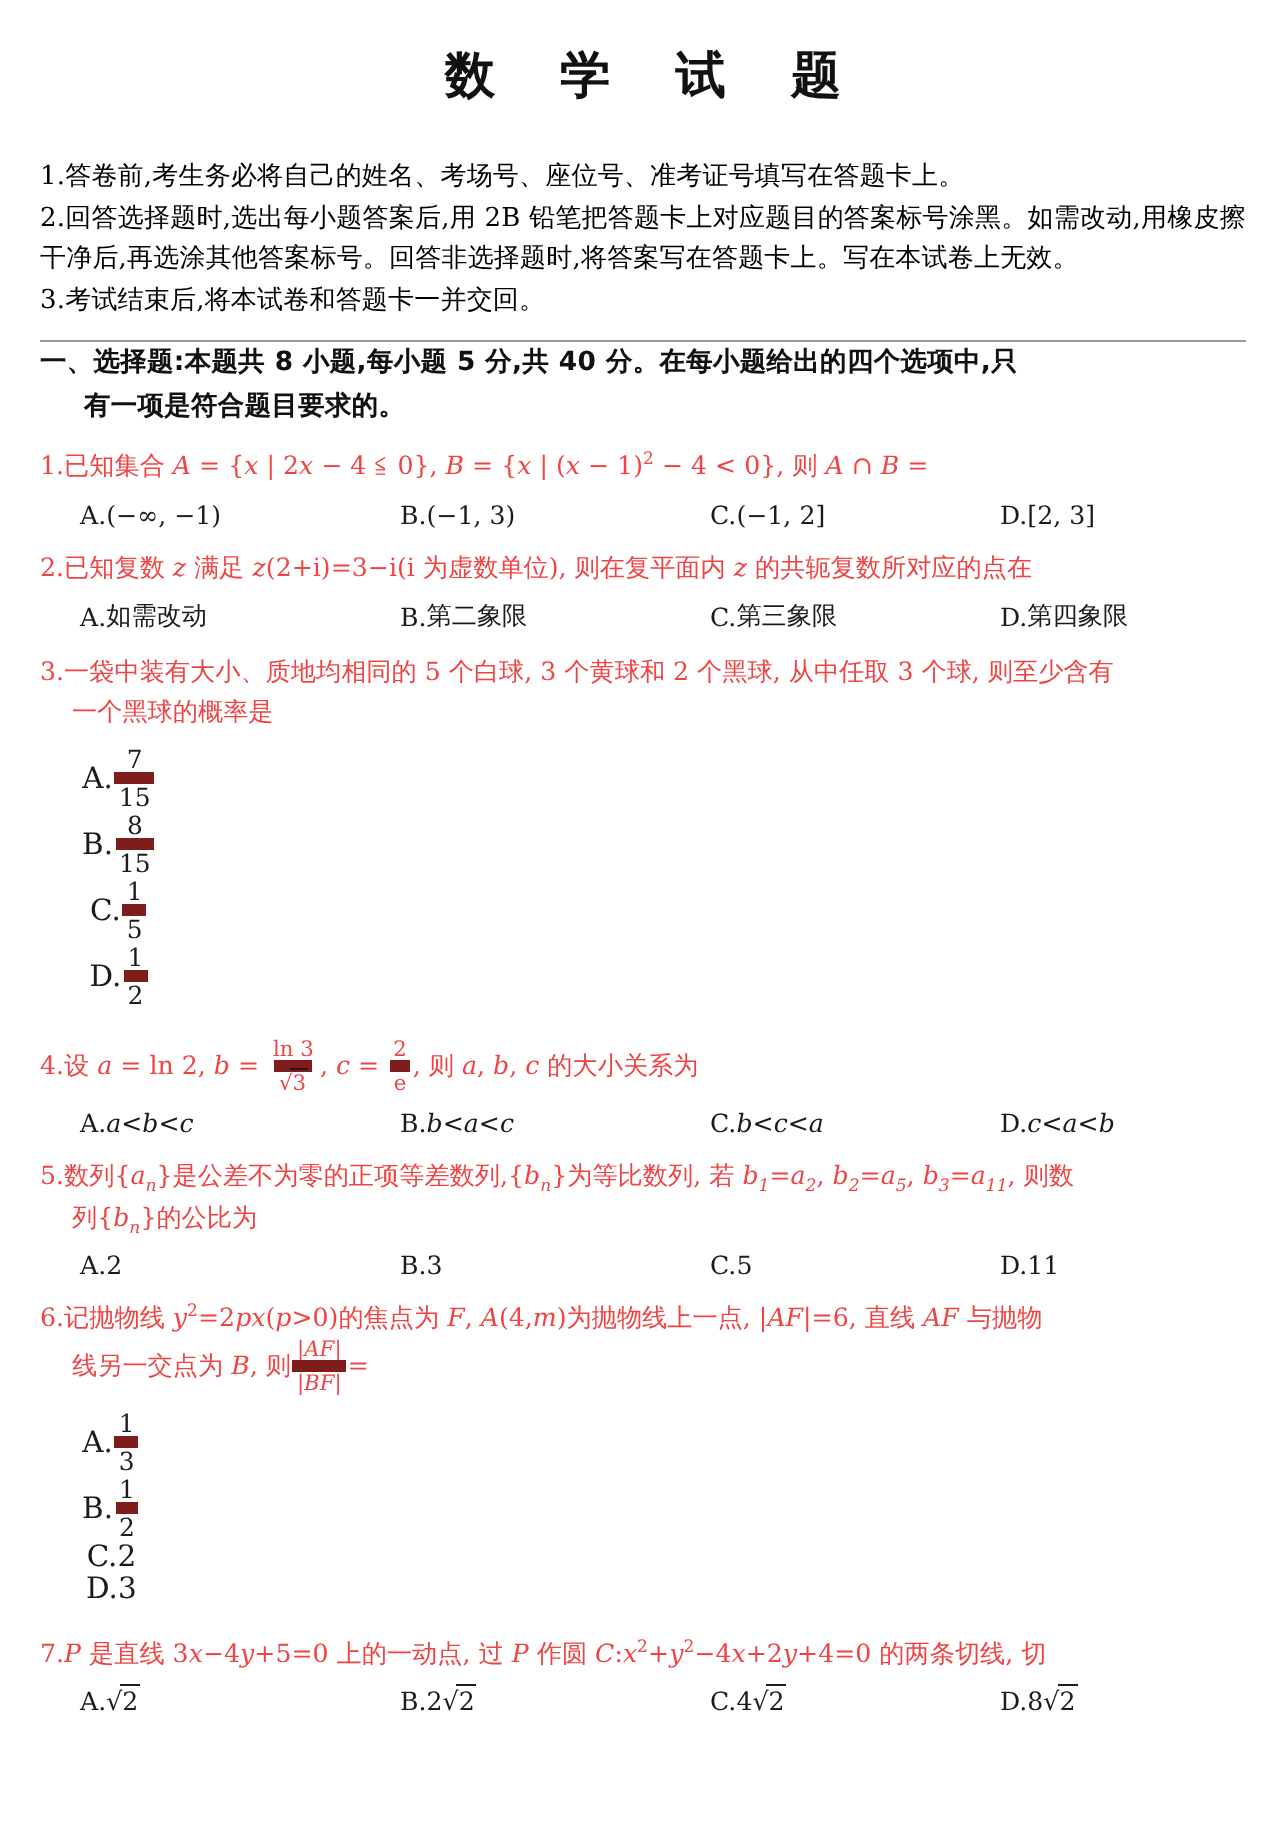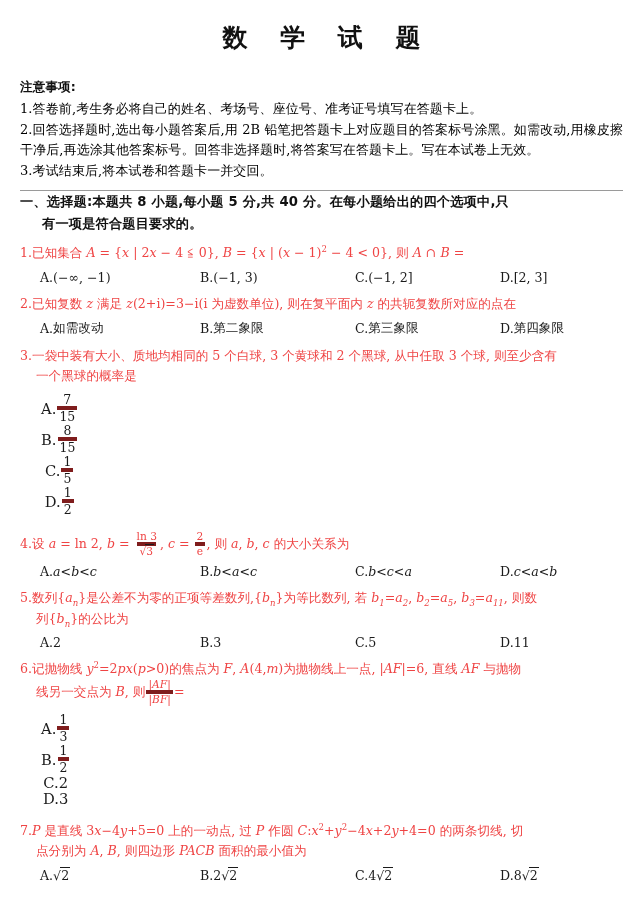--- a/index.html
+++ b/index.html
@@ -152,21 +152,21 @@
     top: -0.06em;
   }
   .frac .num {
     display: block;
     padding: 0 2px;
     font-size: 0.92em;
   }
   .frac .den {
     display: block;
     padding: 0 2px;
-    border-top: 4px solid #7f1d1d;
+    border-top: 6px solid #7f1d1d;
     font-size: 0.92em;
   }
   .sqrt {
     display: inline-block;
     white-space: nowrap;
   }
   .sqrt > .rad {
     font-size: 1.0em;
   }
   .sqrt > .rand {
@@ -179,21 +179,20 @@
   }
 </style>
 </head>
 <body>
 
 <div class="page">
 
   <h1 class="doc-title">数 学 试 题</h1>
 
   <div class="notice">
-    <div class="notice-title">注意事项:</div>
     <div class="notice-item">1.答卷前,考生务必将自己的姓名、考场号、座位号、准考证号填写在答题卡上。</div>
     <div class="notice-item">2.回答选择题时,选出每小题答案后,用 2B 铅笔把答题卡上对应题目的答案标号涂黑。如需改动,用橡皮擦干净后,再选涂其他答案标号。回答非选择题时,将答案写在答题卡上。写在本试卷上无效。</div>
     <div class="notice-item">3.考试结束后,将本试卷和答题卡一并交回。</div>
     <hr class="rule">
   </div>
 
   <div class="section-head">
     <span>一、选择题:本题共 8 小题,每小题 5 分,共 40 分。在每小题给出的四个选项中,只</span>
     <span class="cont">有一项是符合题目要求的。</span>
   </div>
@@ -368,21 +367,20 @@
       <div class="opt">
           <span>D.</span>
           <span>3</span>
         </div>
     </div>
   </div>
 
   <div class="q">
     <div class="q-stem">
       <span>7.</span><span><span class="mi">P</span> 是直线 3<span class="mi">x</span>−4<span class="mi">y</span>+5=0 上的一动点, 过 <span class="mi">P</span> 作圆 <span class="mi">C</span>:<span class="mi">x</span><sup class="exp">2</sup>+<span class="mi">y</span><sup class="exp">2</sup>−4<span class="mi">x</span>+2<span class="mi">y</span>+4=0 的两条切线, 切</span>
-      <span class="cont">点分别为 <span class="mi">A</span>, <span class="mi">B</span>, 则四边形 <span class="mi">PACB</span> 面积的最小值为</span>
     </div>
     <div class="opts">
       <div class="opt">
           <span>A.</span>
           <span class="sqrt"><span class="rad">√</span><span class="rand">2</span></span>
         </div>
       <div class="opt">
           <span>B.</span>
           <span>2<span class="sqrt"><span class="rad">√</span><span class="rand">2</span></span></span>
         </div>

